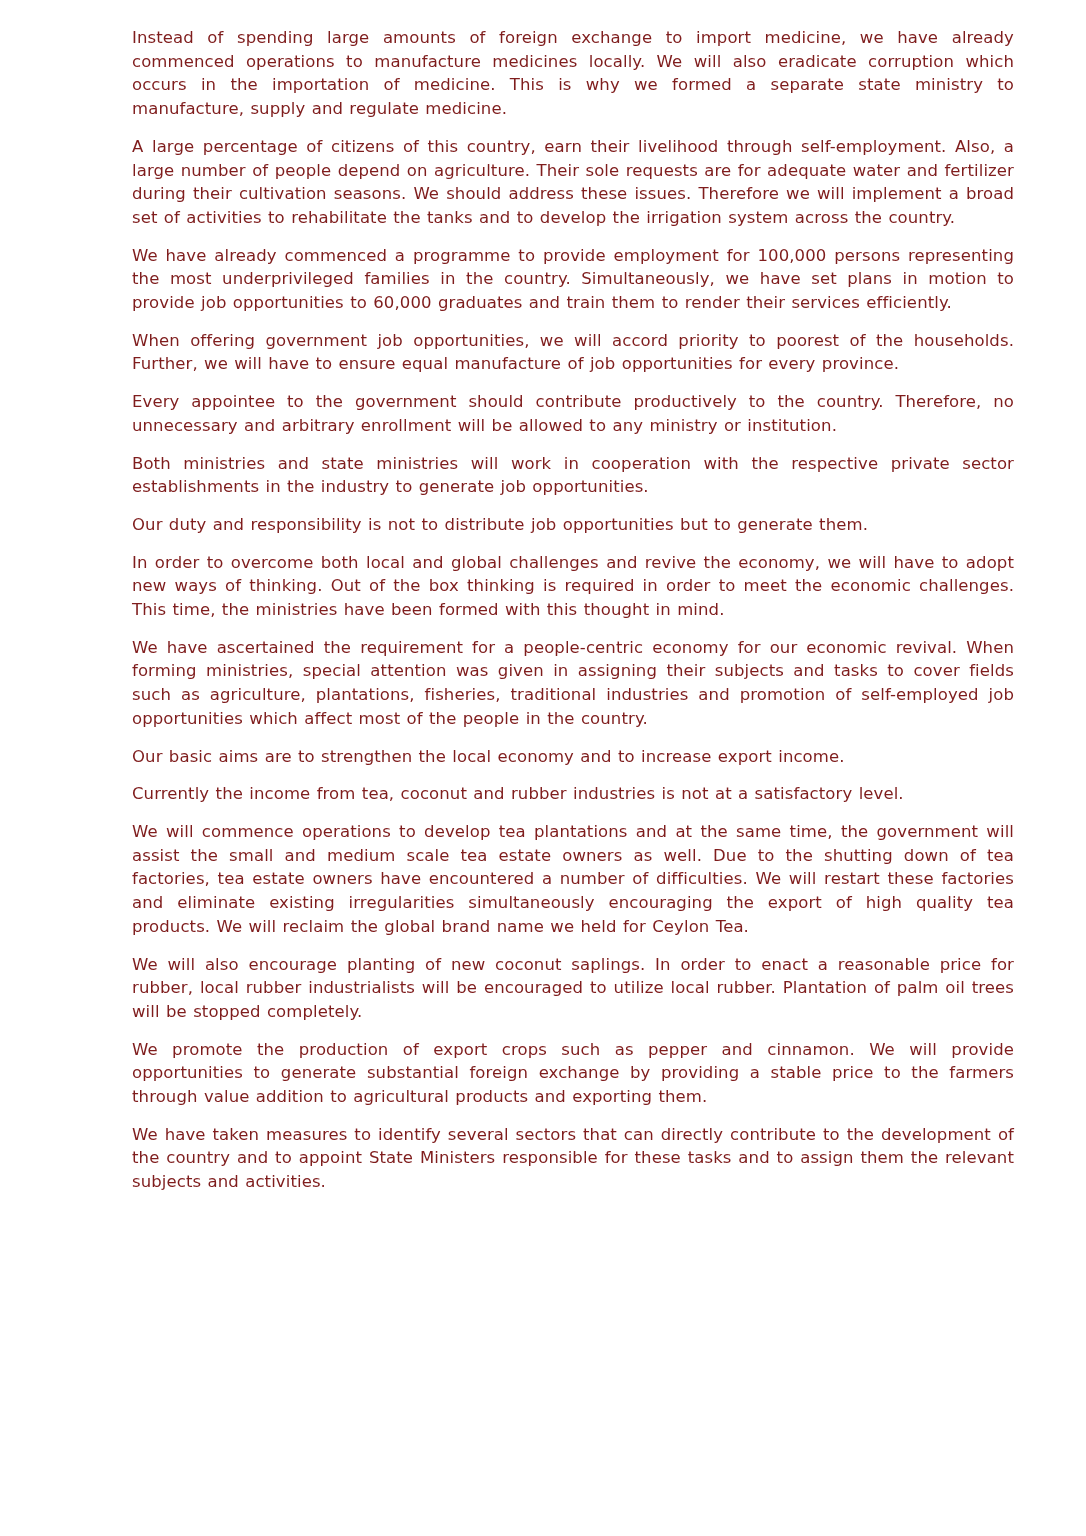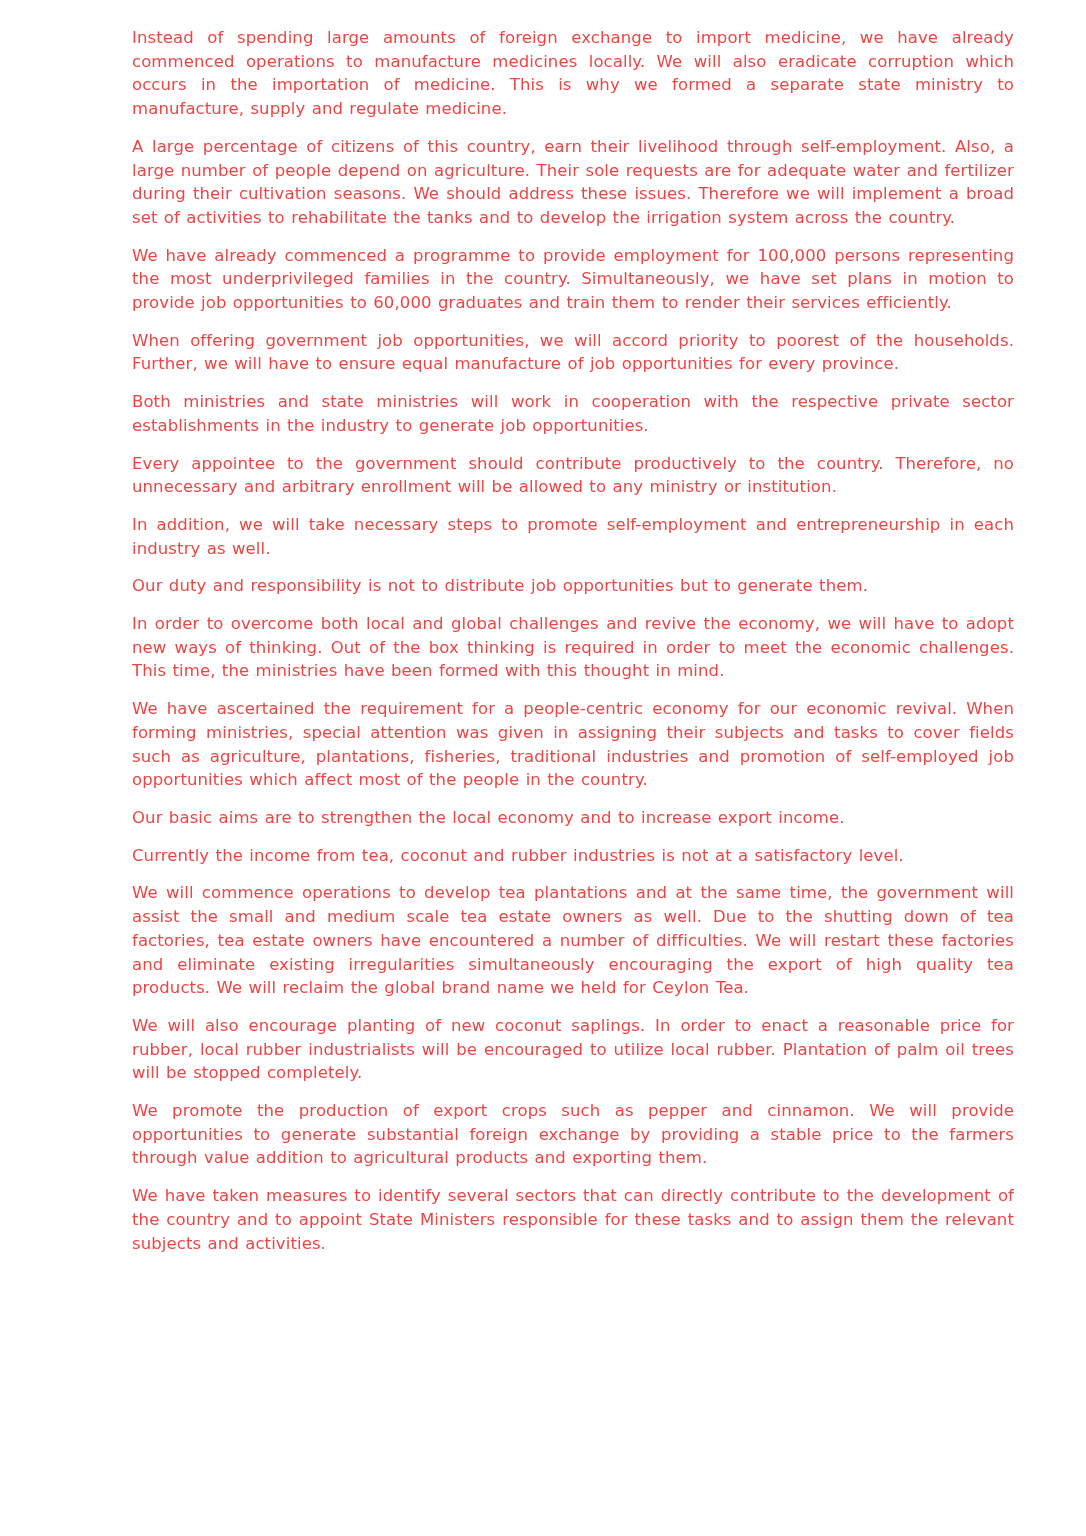--- a/index.html
+++ b/index.html
@@ -15,40 +15,39 @@
     background: #ffffff;
     padding: 26px 72px 40px 132px;
     overflow: hidden;
   }
   .doc-body p {
     margin: 0 0 14px 0;
     font-family: "DejaVu Sans", "Liberation Sans", sans-serif;
     font-size: 16.5px;
     line-height: 23.7px;
     text-align: justify;
-    color: #ef4444;
+    color: #7f1d1d;
     letter-spacing: 0.1px;
     word-spacing: 1px;
   }
   .doc-body p:last-child {
     margin-bottom: 4px;
   }
 </style>
 </head>
 <body>
 
 <main class="page">
   <div class="doc-body">
     <p>Instead of spending large amounts of foreign exchange to import medicine, we have already commenced operations to manufacture medicines locally. We will also eradicate corruption which occurs in the importation of medicine. This is why we formed a separate state ministry to manufacture, supply and regulate medicine.</p>
     <p>A large percentage of citizens of this country, earn their livelihood through self-employment. Also, a large number of people depend on agriculture. Their sole requests are for adequate water and fertilizer during their cultivation seasons. We should address these issues. Therefore we will implement a broad set of activities to rehabilitate the tanks and to develop the irrigation system across the country.</p>
     <p>We have already commenced a programme to provide employment for 100,000 persons representing the most underprivileged families in the country. Simultaneously, we have set plans in motion to provide job opportunities to 60,000 graduates and train them to render their services efficiently.</p>
     <p>When offering government job opportunities, we will accord priority to poorest of the households. Further, we will have to ensure equal manufacture of job opportunities for every province.</p>
+    <p>Every appointee to the government should contribute productively to the country. Therefore, no unnecessary and arbitrary enrollment will be allowed to any ministry or institution.</p>
     <p>Both ministries and state ministries will work in cooperation with the respective private sector establishments in the industry to generate job opportunities.</p>
-    <p>Every appointee to the government should contribute productively to the country. Therefore, no unnecessary and arbitrary enrollment will be allowed to any ministry or institution.</p>
-    <p>In addition, we will take necessary steps to promote self-employment and entrepreneurship in each industry as well.</p>
     <p>Our duty and responsibility is not to distribute job opportunities but to generate them.</p>
     <p>In order to overcome both local and global challenges and revive the economy, we will have to adopt new ways of thinking. Out of the box thinking is required in order to meet the economic challenges. This time, the ministries have been formed with this thought in mind.</p>
     <p>We have ascertained the requirement for a people-centric economy for our economic revival. When forming ministries, special attention was given in assigning their subjects and tasks to cover fields such as agriculture, plantations, fisheries, traditional industries and promotion of self-employed job opportunities which affect most of the people in the country.</p>
     <p>Our basic aims are to strengthen the local economy and to increase export income.</p>
     <p>Currently the income from tea, coconut and rubber industries is not at a satisfactory level.</p>
     <p>We will commence operations to develop tea plantations and at the same time, the government will assist the small and medium scale tea estate owners as well. Due to the shutting down of tea factories, tea estate owners have encountered a number of difficulties. We will restart these factories and eliminate existing irregularities simultaneously encouraging the export of high quality tea products. We will reclaim the global brand name we held for Ceylon Tea.</p>
     <p>We will also encourage planting of new coconut saplings. In order to enact a reasonable price for rubber, local rubber industrialists will be encouraged to utilize local rubber. Plantation of palm oil trees will be stopped completely.</p>
     <p>We promote the production of export crops such as pepper and cinnamon. We will provide opportunities to generate substantial foreign exchange by providing a stable price to the farmers through value addition to agricultural products and exporting them.</p>
     <p>We have taken measures to identify several sectors that can directly contribute to the development of the country and to appoint State Ministers responsible for these tasks and to assign them the relevant subjects and activities.</p>
   </div>

